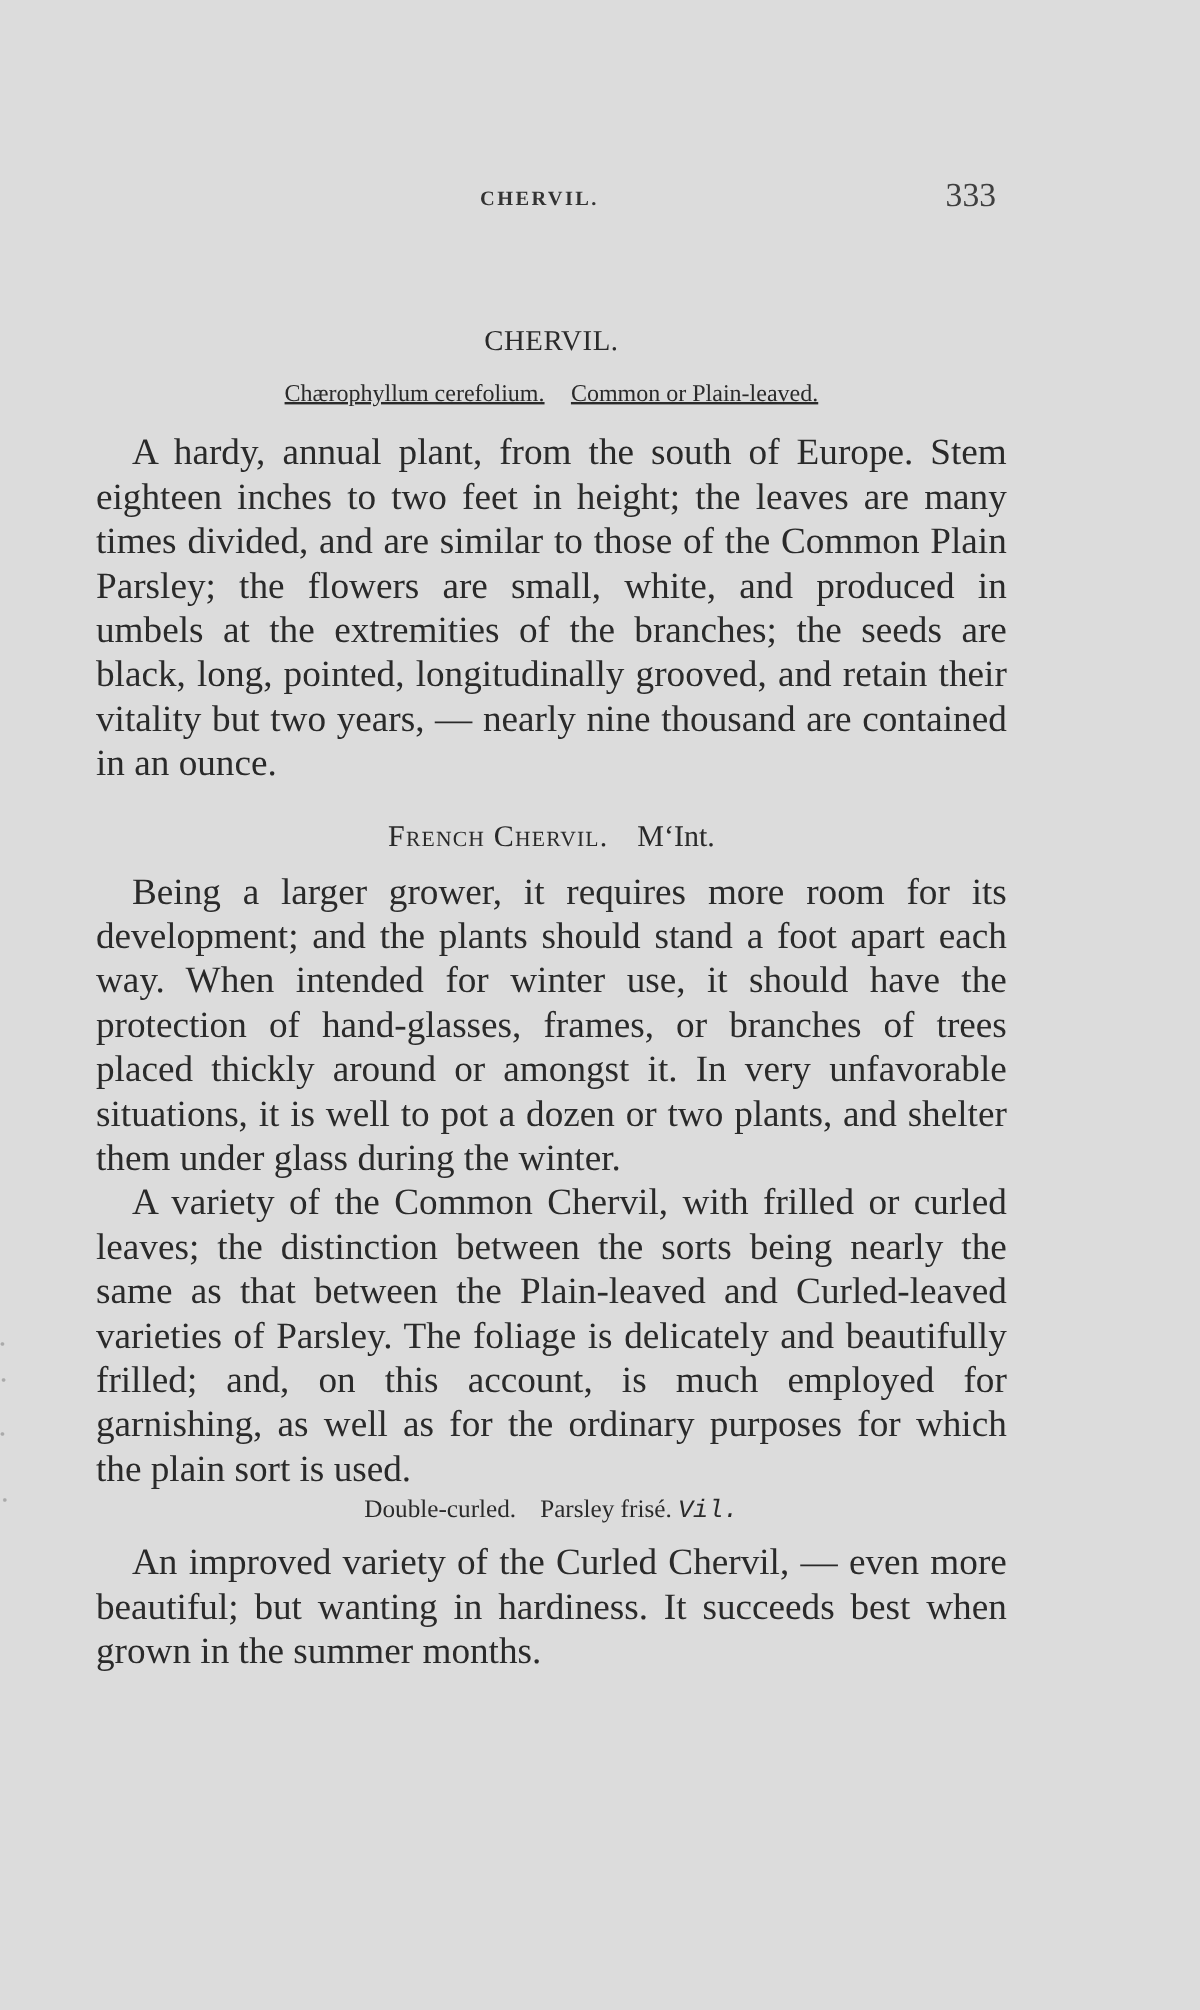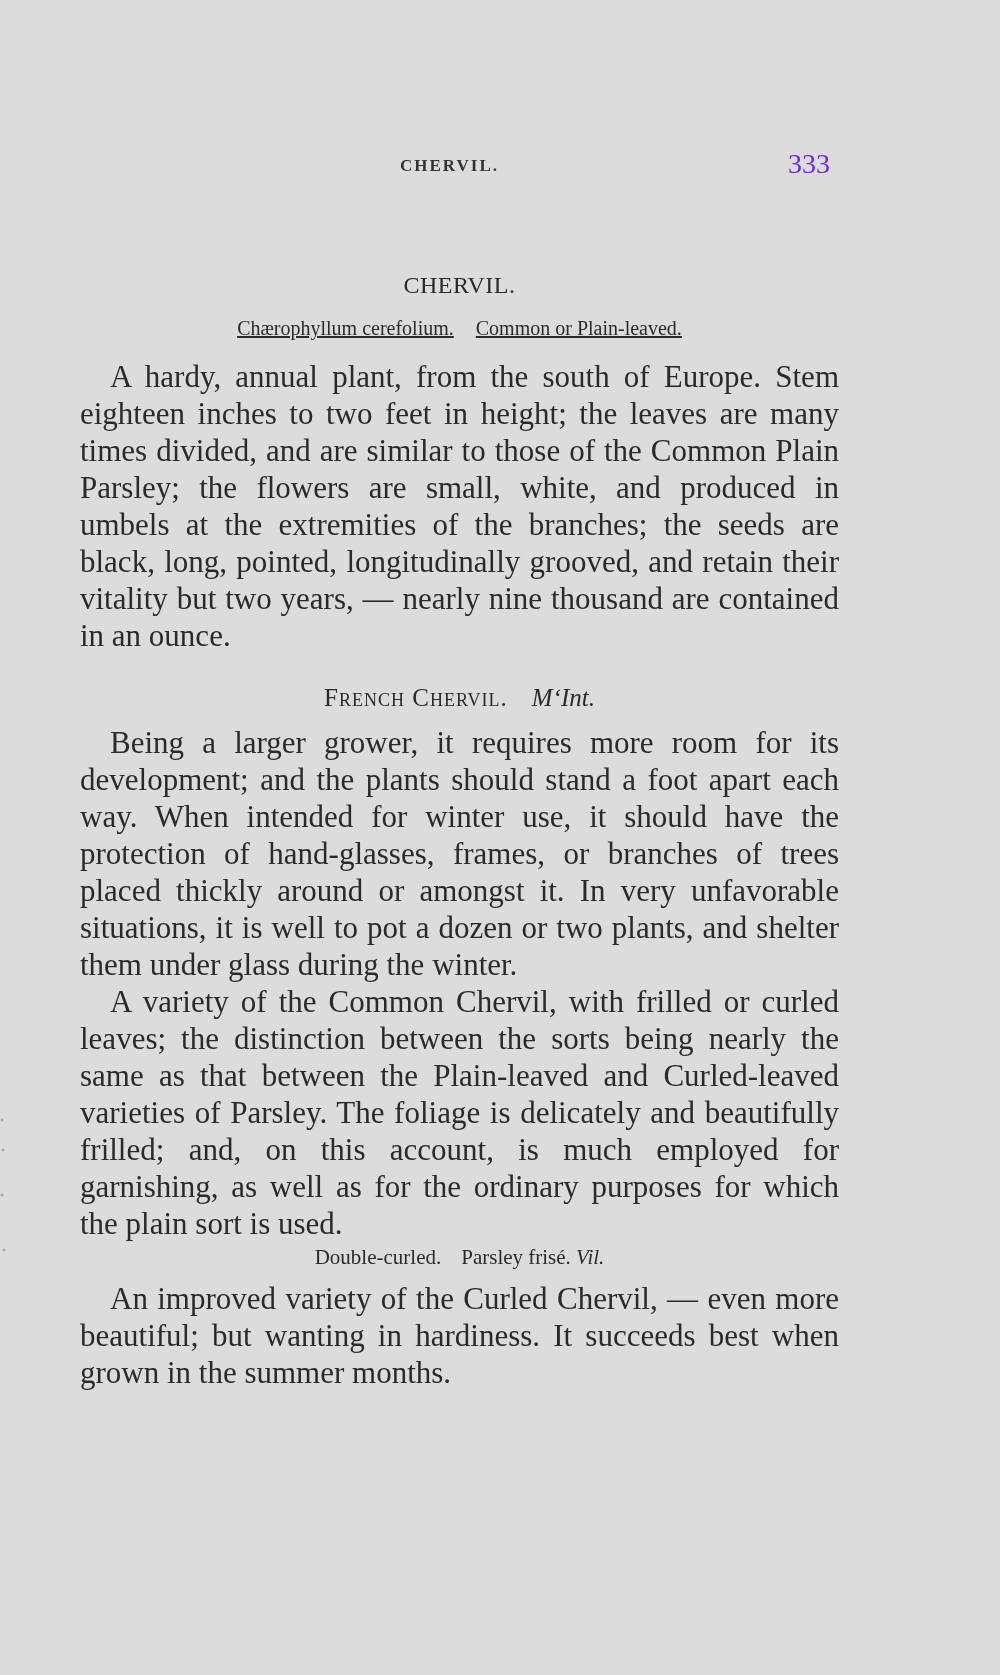--- a/index.html
+++ b/index.html
@@ -26,21 +26,21 @@
     font-size: 17px;
     letter-spacing: 2px;
     font-weight: bold;
     color: #333;
   }
   .page-number {
     position: absolute;
     left: 788px;
     top: 0;
     font-size: 28px;
-    color: #6d28d9;
+    color: #404040;
   }
   .content {
     position: absolute;
     left: 80px;
     top: 268px;
     width: 759px;
   }
   .title {
     text-align: center;
     font-size: 24px;
@@ -68,34 +68,33 @@
   .section-head {
     text-align: center;
     font-size: 25px;
     font-variant: small-caps;
     letter-spacing: 1px;
     line-height: 36px;
     margin-top: 26px;
     margin-bottom: 8px;
   }
   .section-head .auth {
-    font-style: italic;
     font-variant: normal;
     letter-spacing: 0;
     margin-left: 24px;
   }
   .section-sub {
     text-align: center;
     font-size: 21px;
     line-height: 30px;
     margin-top: 0;
     margin-bottom: 8px;
   }
   .section-sub .gap { display: inline-block; width: 20px; }
-  .section-sub .it { font-style: italic; }
+  .section-sub .it { font-style: italic; font-family: Liberation Mono, monospace; }
   .gutter-specks {
     position: absolute;
     left: 0; top: 1100px; width: 10px; height: 200px;
     background:
       radial-gradient(circle at 2px 20px, #aaa 1px, transparent 2px),
       radial-gradient(circle at 3px 50px, #aaa 1px, transparent 2px),
       radial-gradient(circle at 2px 95px, #aaa 1px, transparent 2px),
       radial-gradient(circle at 4px 150px, #aaa 1px, transparent 2px);
   }
 </style>

